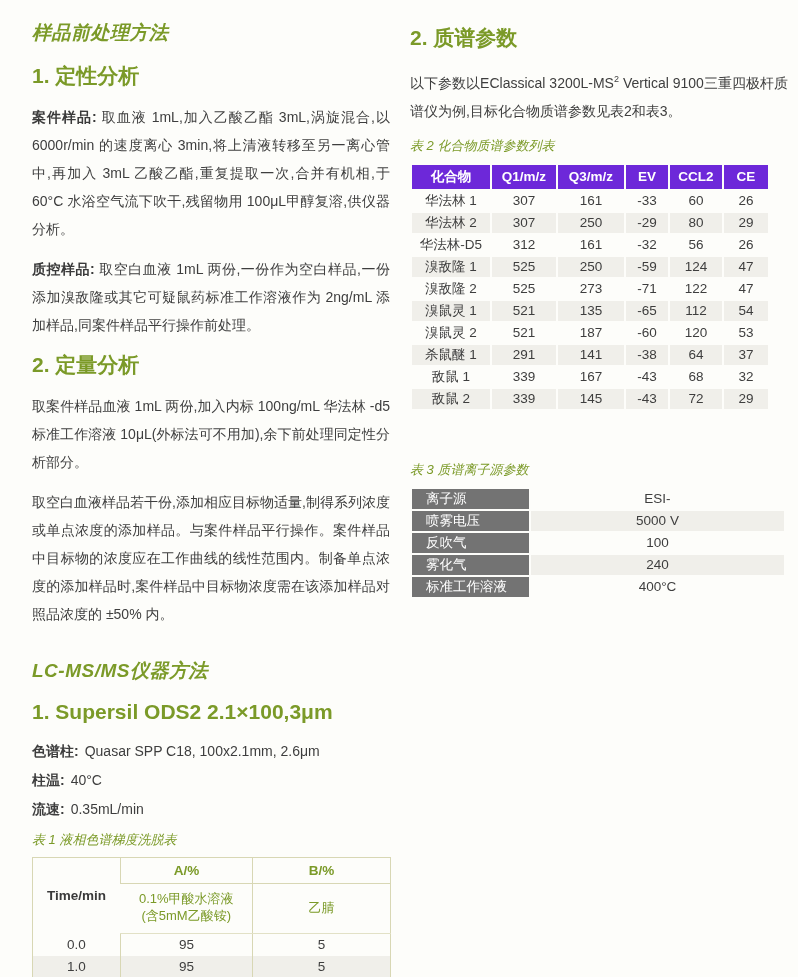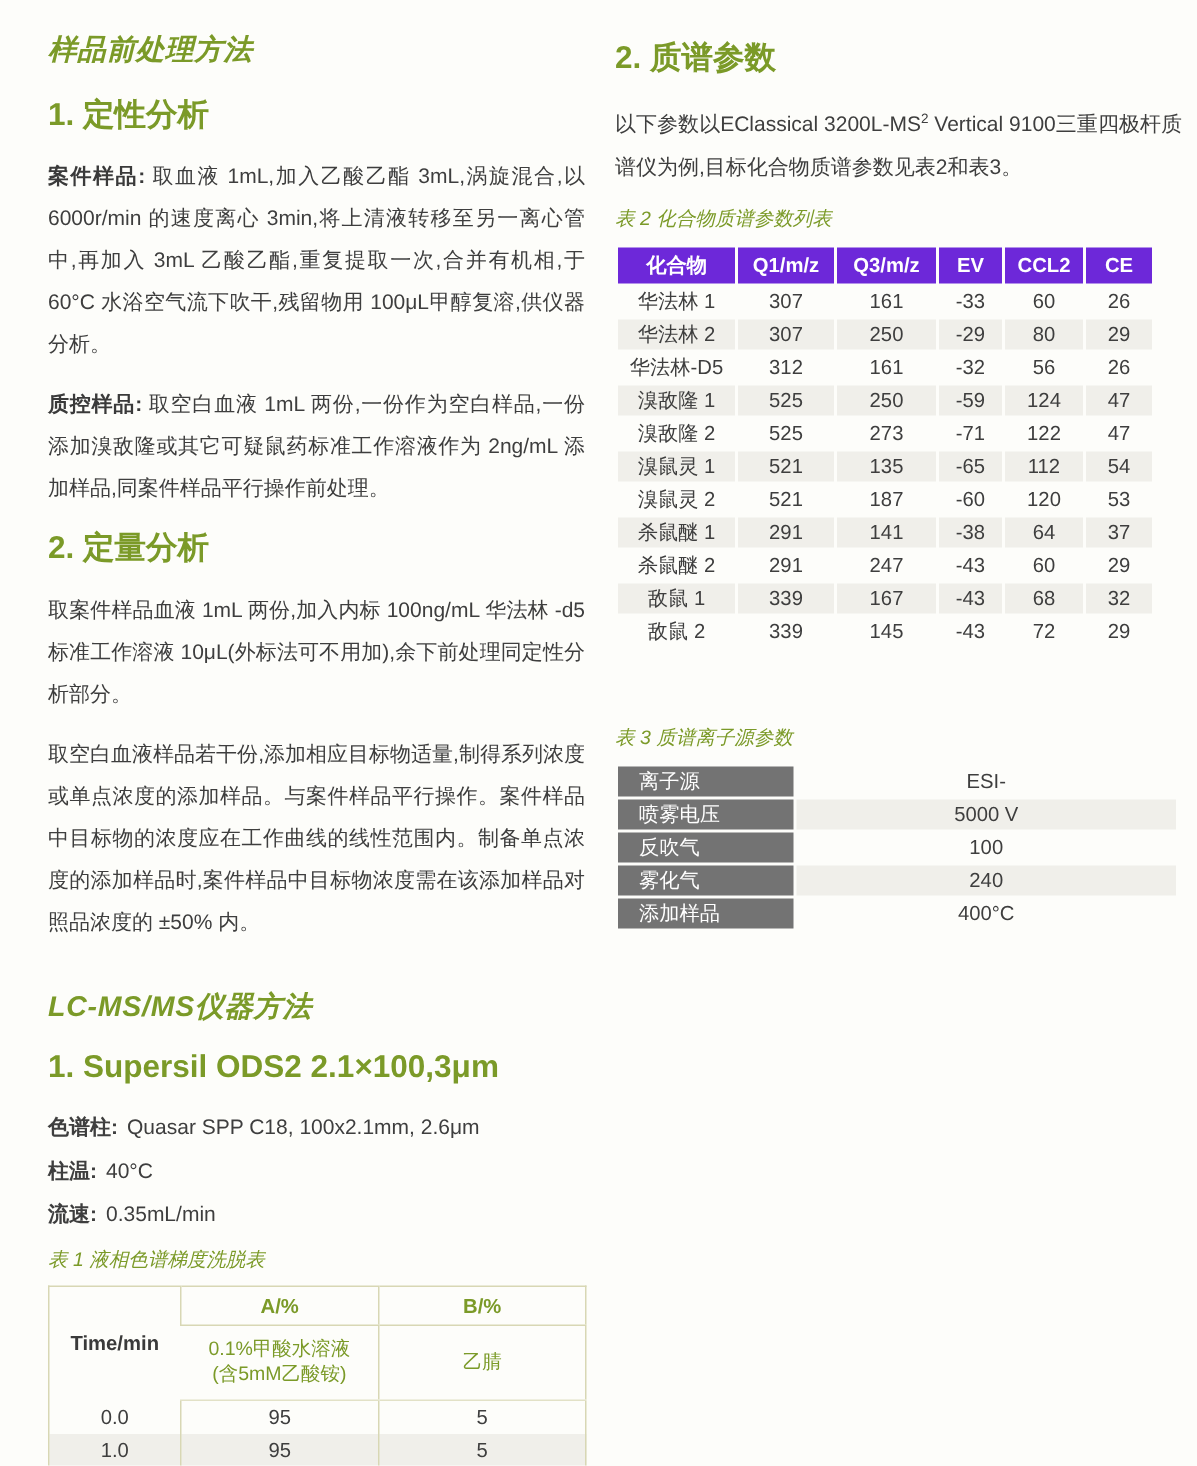--- a/index.html
+++ b/index.html
@@ -213,28 +213,20 @@
           </tr>
           <tr>
             <td>杀鼠醚 1</td>
             <td>291</td>
             <td>141</td>
             <td>-38</td>
             <td>64</td>
             <td>37</td>
           </tr>
           <tr>
-            <td>杀鼠醚 2</td>
-            <td>291</td>
-            <td>247</td>
-            <td>-43</td>
-            <td>60</td>
-            <td>29</td>
-          </tr>
-          <tr>
             <td>敌鼠 1</td>
             <td>339</td>
             <td>167</td>
             <td>-43</td>
             <td>68</td>
             <td>32</td>
           </tr>
           <tr>
             <td>敌鼠 2</td>
             <td>339</td>
@@ -264,20 +256,20 @@
           </tr>
           <tr>
             <td class="key">反吹气</td>
             <td class="val">100</td>
           </tr>
           <tr>
             <td class="key">雾化气</td>
             <td class="val">240</td>
           </tr>
           <tr>
-            <td class="key">添加样品</td>
+            <td class="key">标准工作溶液</td>
             <td class="val">400°C</td>
           </tr>
         </tbody>
     </table>
   </div>
 
 </div>
 
 </body></html>

